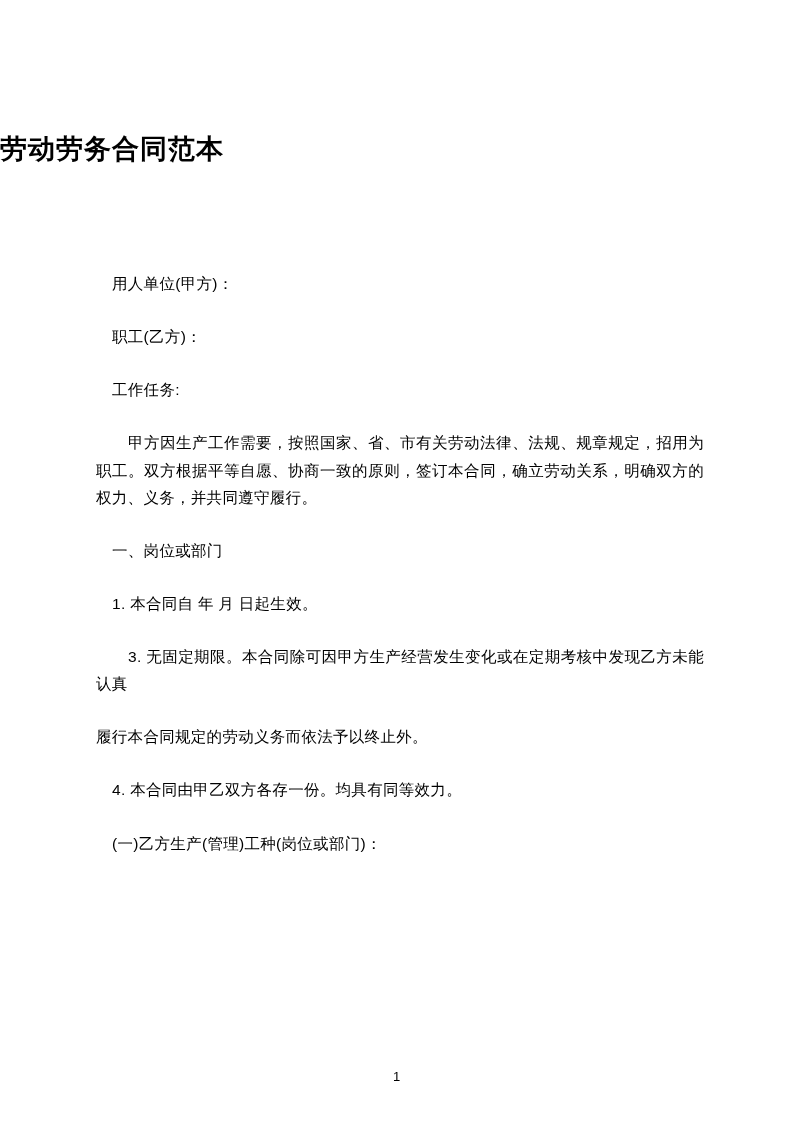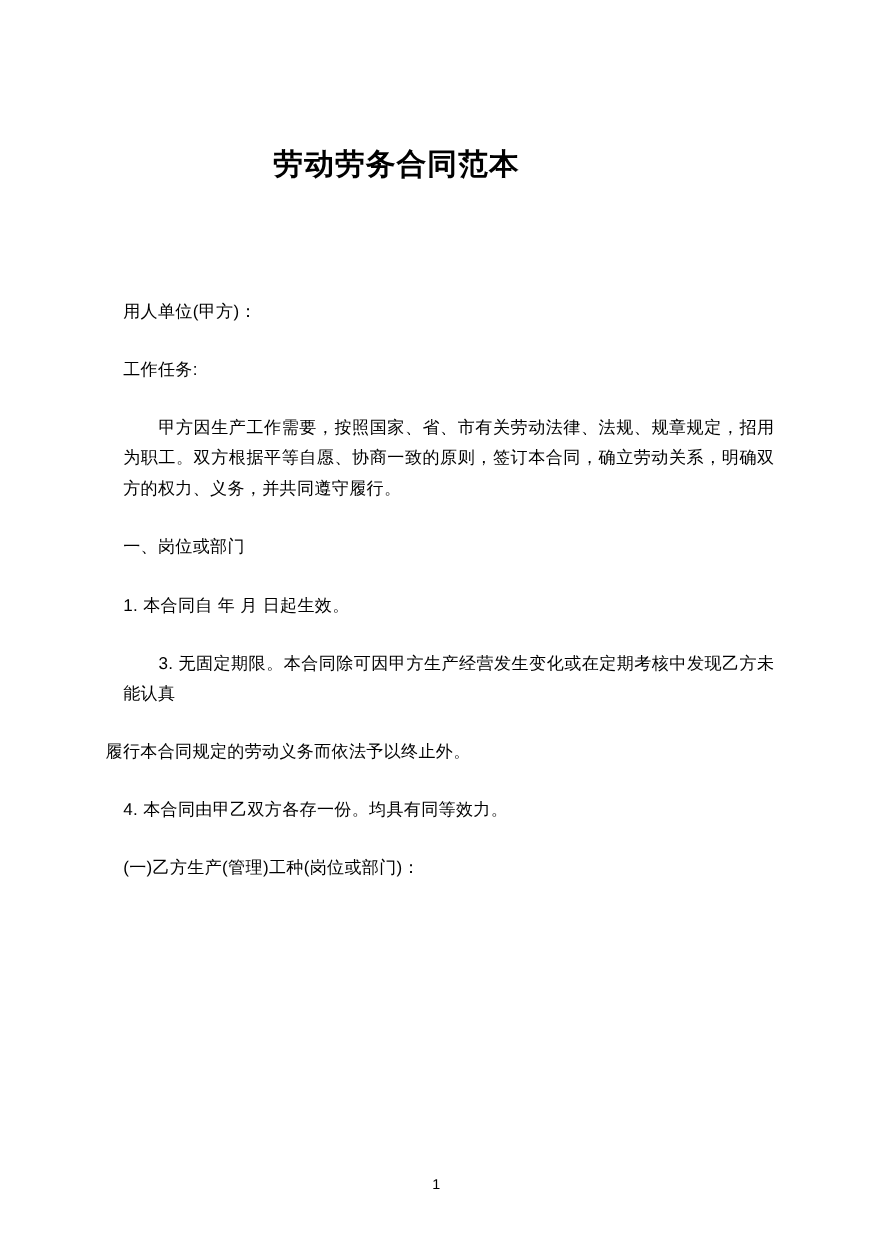--- a/index.html
+++ b/index.html
@@ -16,44 +16,43 @@
     width: 793px;
     height: 1122px;
     margin: 0 auto;
     background: #ffffff;
     box-sizing: border-box;
     overflow: hidden;
   }
   .doc-title {
     position: absolute;
     top: 132px;
-    left: 16px;
+    left: 0;
     width: 689px;
-    text-align: center;
+    text-align: left;
     font-size: 27px;
     font-weight: bold;
     letter-spacing: 1px;
     line-height: 1.3;
   }
   .body-block {
     position: absolute;
     top: 270px;
     left: 96px;
     width: 608px;
   }
   .para {
     font-size: 15.5px;
     line-height: 1.75;
     margin: 0 0 26px 0;
     text-align: justify;
     letter-spacing: 0.3px;
   }
   .para.indent2 {
     text-indent: 32px;
-    margin-left: 16px;
   }
   .para.indent1 {
     text-indent: 16px;
   }
   .page-number {
     position: absolute;
     bottom: 38px;
     left: 0;
     width: 793px;
     text-align: center;
@@ -63,20 +62,21 @@
 </style>
 </head>
 <body>
 
 <div class="page">
 
   <div class="doc-title">劳动劳务合同范本</div>
 
   <div class="body-block">
     <p class="para indent1">用人单位(甲方)：</p>
+    <p class="para indent1">职工(乙方)：</p>
     <p class="para indent1">工作任务:</p>
     <p class="para indent2">甲方因生产工作需要，按照国家、省、市有关劳动法律、法规、规章规定，招用为职工。双方根据平等自愿、协商一致的原则，签订本合同，确立劳动关系，明确双方的权力、义务，并共同遵守履行。</p>
     <p class="para indent1">一、岗位或部门</p>
     <p class="para indent1">1. 本合同自  年  月  日起生效。</p>
     <p class="para indent2">3. 无固定期限。本合同除可因甲方生产经营发生变化或在定期考核中发现乙方未能认真</p>
     <p class="para">履行本合同规定的劳动义务而依法予以终止外。</p>
     <p class="para indent1">4. 本合同由甲乙双方各存一份。均具有同等效力。</p>
     <p class="para indent1">(一)乙方生产(管理)工种(岗位或部门)：</p>
   </div>
 

